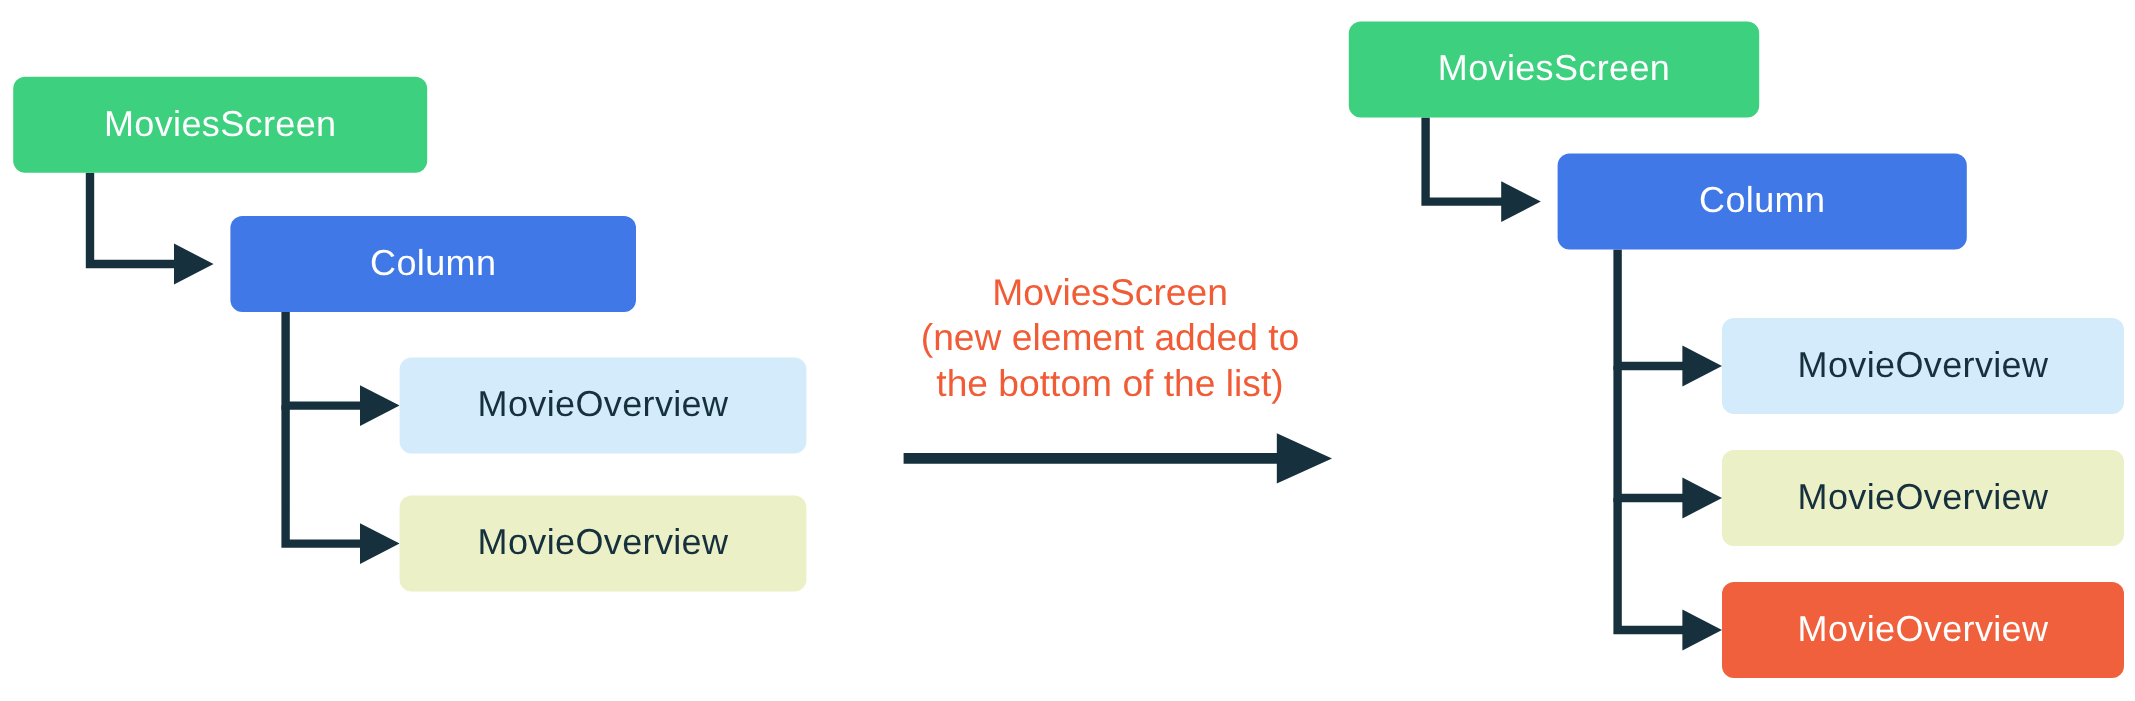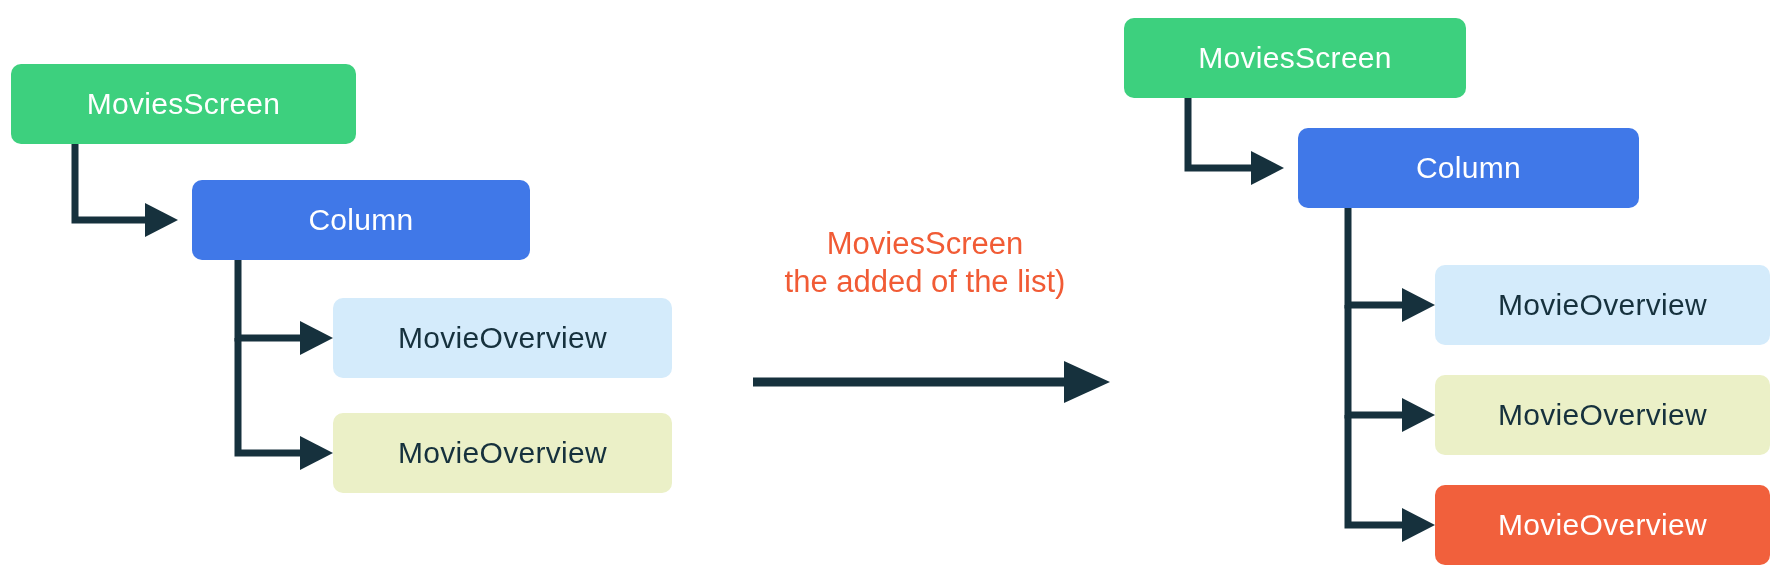--- a/index.html
+++ b/index.html
@@ -77,21 +77,22 @@
   <div class="node fill-green" style="left: 11px; top: 64px; width: 345px; height: 80px; background: rgb(61, 208, 126); color: rgb(255, 255, 255);">MoviesScreen</div>
 
   <div class="node fill-blue" style="left: 178px; top: 180px; width: 338px; height: 80px; background: rgb(64, 120, 232); color: rgb(255, 255, 255);">Column</div>
 
   <div class="node fill-lightblue" style="left: 333px; top: 298px; width: 339px; height: 80px; background: rgb(212, 235, 251); color: rgb(22, 49, 61);">MovieOverview</div>
 
   <div class="node fill-lime" style="left: 333px; top: 413px; width: 339px; height: 80px; background: rgb(235, 240, 199); color: rgb(22, 49, 61);">MovieOverview</div>
 
   <div class="annotation" style="color: rgb(241, 91, 53);">
     <div>MoviesScreen</div>
-    <div>the added of the list)</div>
+    <div>(new element added to</div>
+    <div>the bottom of the list)</div>
   </div>
 
   <div class="node fill-green" style="left: 1124px; top: 18px; width: 342px; height: 80px; background: rgb(61, 208, 126); color: rgb(255, 255, 255);">MoviesScreen</div>
 
   <div class="node fill-blue" style="left: 1284px; top: 128px; width: 341px; height: 80px; background: rgb(64, 120, 232); color: rgb(255, 255, 255);">Column</div>
 
   <div class="node fill-lightblue" style="left: 1435px; top: 265px; width: 335px; height: 80px; background: rgb(212, 235, 251); color: rgb(22, 49, 61);">MovieOverview</div>
 
   <div class="node fill-lime" style="left: 1435px; top: 375px; width: 335px; height: 80px; background: rgb(235, 240, 199); color: rgb(22, 49, 61);">MovieOverview</div>
 

